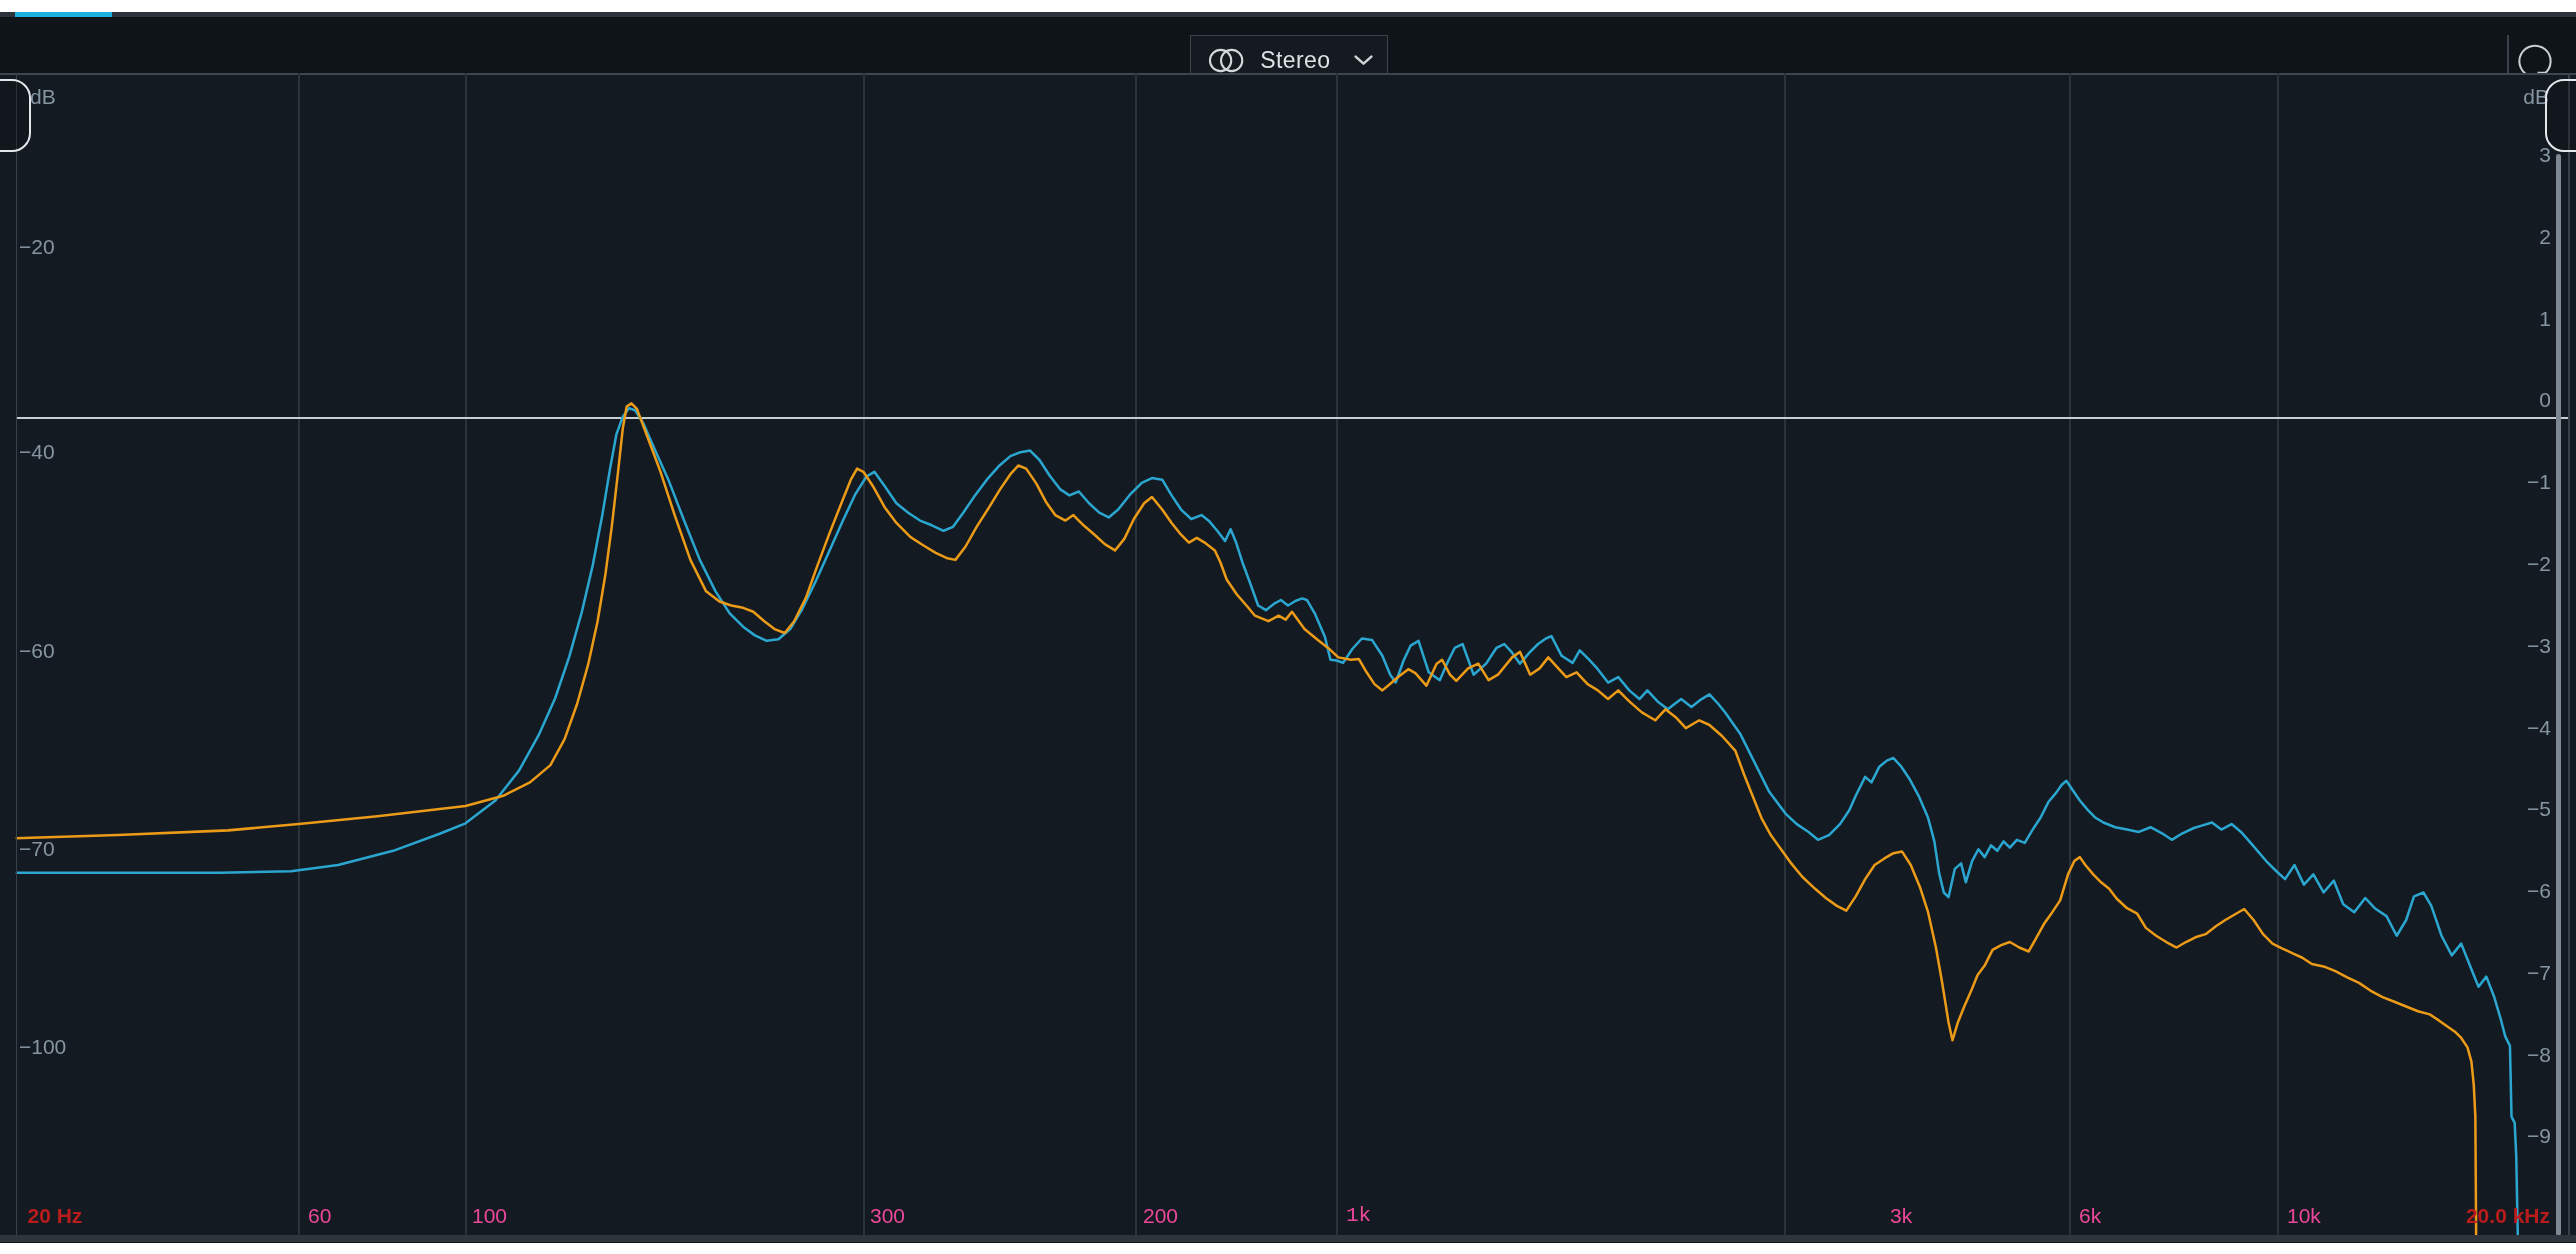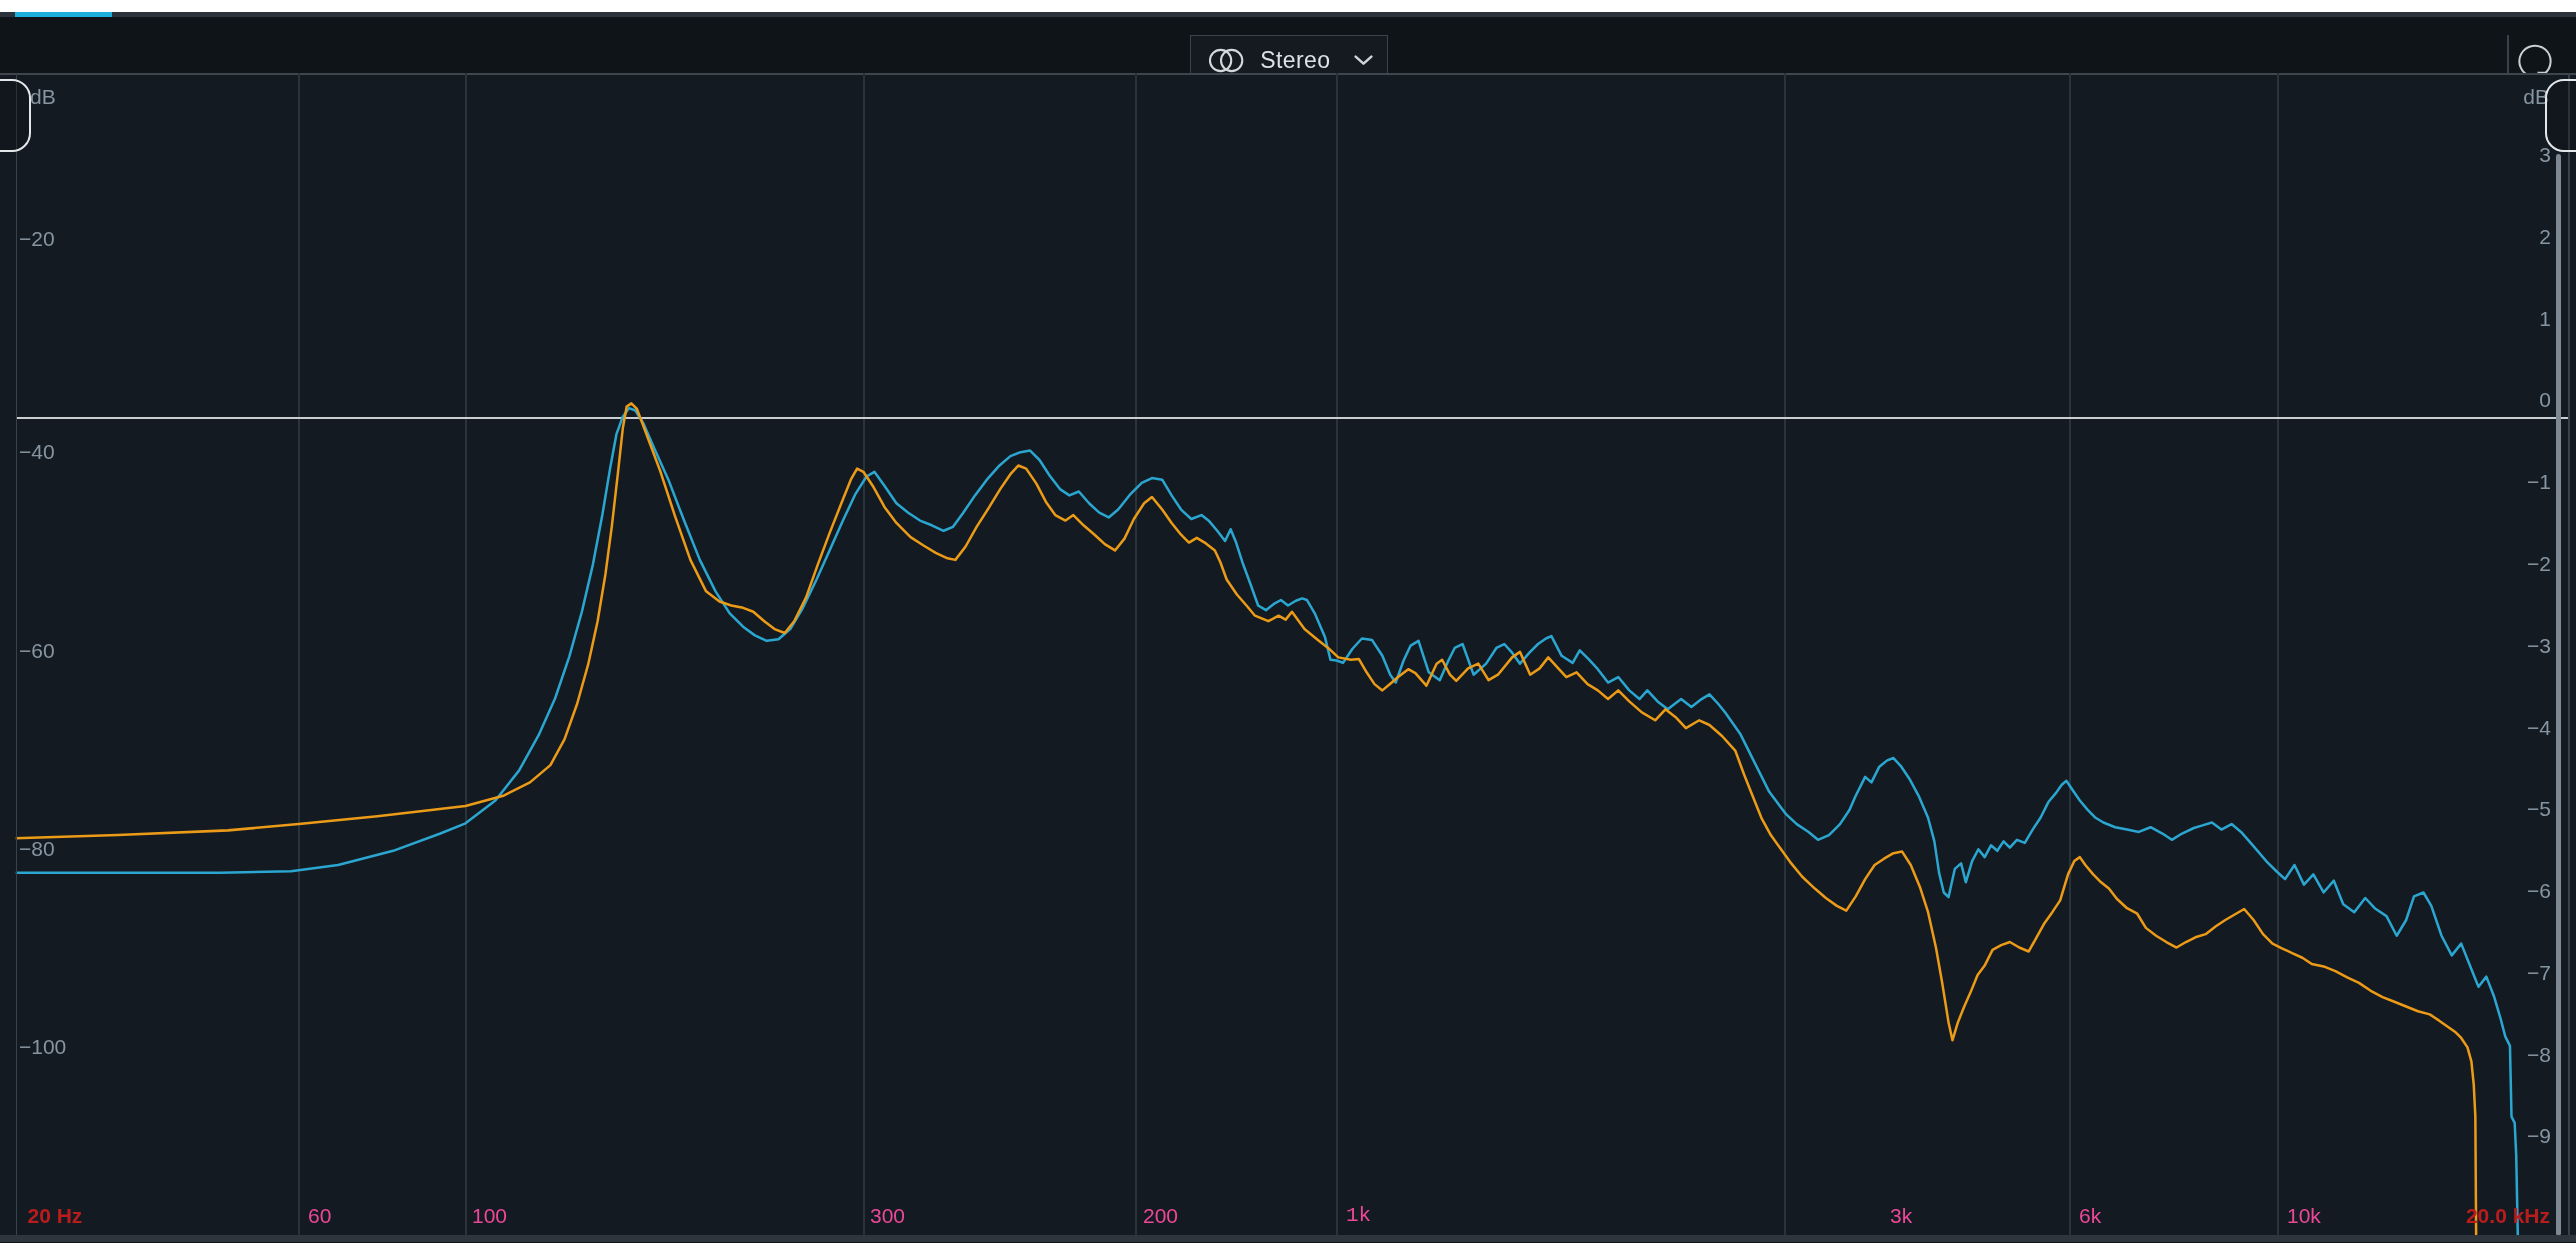--- a/index.html
+++ b/index.html
@@ -88,24 +88,24 @@
         </clipPath>
     </defs>
     <g id="curve-group" clip-path="url(#plotclip)">
         <polyline points="20,1110 150,1110 280,1110 370,1108 430,1100 500,1082 560,1060 592,1047 630,1018 660,980 685,935 706,888 724,835 740,778 754,718 766,655 776,595 784,552 792,530 800,519 808,522 818,538 832,570 850,610 870,662 890,712 910,752 928,780 945,797 960,808 975,815 990,813 1005,800 1020,775 1038,738 1055,700 1072,662 1088,628 1102,606 1112,600 1125,618 1140,640 1155,652 1170,662 1185,668 1200,675 1212,670 1225,652 1240,630 1255,610 1270,593 1285,580 1298,575 1310,573 1322,585 1335,605 1348,622 1360,630 1372,625 1385,640 1398,652 1410,658 1422,648 1438,628 1452,614 1465,608 1478,610 1490,630 1502,648 1515,660 1528,655 1538,663 1548,675 1558,688 1565,673 1572,690 1580,715 1590,742 1600,770 1610,776 1620,768 1629,763 1638,770 1648,764 1656,761 1662,763 1672,780 1685,810 1692,839 1700,840 1708,843 1720,825 1732,812 1745,814 1758,834 1768,858 1775,868 1785,840 1794,821 1804,815 1817,855 1831,865 1842,840 1850,824 1860,819 1874,858 1890,844 1903,824 1913,819 1923,830 1933,844 1945,830 1956,819 1966,812 1973,809 1986,834 2000,843 2009,827 2020,838 2032,851 2045,868 2058,861 2072,878 2085,889 2095,878 2108,892 2121,902 2130,895 2138,889 2151,899 2164,889 2174,883 2185,895 2194,906 2213,933 2230,967 2250,1007 2271,1035 2285,1048 2300,1058 2312,1068 2326,1062 2340,1048 2352,1030 2360,1012 2372,988 2380,995 2390,975 2400,967 2408,964 2418,975 2428,990 2440,1012 2452,1040 2460,1070 2466,1110 2472,1135 2478,1141 2486,1105 2494,1098 2500,1122 2508,1095 2516,1080 2524,1090 2532,1075 2540,1082 2548,1070 2556,1078 2565,1068 2575,1072 2585,1055 2595,1040 2605,1020 2615,1008 2622,998 2628,993 2636,1005 2645,1018 2655,1030 2665,1040 2675,1046 2690,1052 2705,1055 2720,1058 2735,1052 2750,1060 2762,1068 2775,1060 2790,1053 2800,1050 2813,1046 2825,1055 2838,1048 2850,1058 2865,1075 2882,1095 2895,1108 2906,1118 2918,1100 2930,1125 2942,1112 2955,1135 2968,1120 2980,1150 2994,1160 3008,1142 3020,1155 3035,1165 3048,1190 3060,1170 3070,1140 3082,1135 3092,1152 3105,1190 3118,1215 3130,1200 3142,1230 3152,1255 3162,1242 3172,1268 3180,1295 3186,1318 3192,1330 3194,1420 3198,1428 3200,1470 3202,1572" fill="none" stroke="#2ba6d0" stroke-width="3.2" stroke-linejoin="round" stroke-linecap="round"></polyline>
         <polyline points="20,1066 150,1062 290,1056 380,1048 480,1038 592,1025 640,1012 674,995 700,973 718,940 734,895 748,845 760,790 770,730 778,670 786,600 792,545 797,517 803,513 810,520 822,552 840,600 858,655 878,712 898,752 915,765 930,770 945,773 958,778 972,790 985,800 998,805 1010,790 1025,760 1040,718 1055,678 1070,640 1082,610 1090,596 1098,600 1110,618 1125,645 1140,665 1158,683 1175,694 1190,703 1205,710 1215,712 1228,695 1242,670 1258,645 1272,622 1285,603 1295,592 1305,596 1318,615 1330,638 1342,655 1355,662 1365,655 1378,668 1392,680 1405,692 1418,700 1430,685 1442,660 1455,640 1465,632 1478,648 1490,665 1502,680 1512,690 1522,684 1532,690 1545,700 1552,715 1560,737 1573,756 1586,771 1596,783 1613,790 1626,783 1635,788 1643,778 1659,800 1676,814 1689,824 1702,836 1718,839 1728,838 1738,855 1748,870 1758,878 1770,868 1778,861 1791,851 1800,856 1814,872 1827,844 1834,839 1844,858 1852,866 1867,850 1880,844 1893,865 1905,858 1923,836 1933,829 1946,858 1958,850 1969,836 1980,848 1992,861 2005,855 2019,870 2032,878 2045,889 2058,878 2072,892 2088,906 2105,916 2118,902 2131,912 2144,926 2161,916 2174,922 2190,936 2207,955 2218,985 2228,1010 2240,1040 2252,1062 2265,1080 2278,1098 2292,1115 2308,1130 2322,1142 2336,1152 2348,1158 2360,1140 2372,1118 2384,1100 2396,1092 2408,1085 2419,1083 2430,1100 2442,1129 2452,1160 2462,1205 2470,1250 2478,1300 2483,1323 2490,1300 2498,1280 2506,1262 2515,1240 2524,1228 2534,1208 2545,1202 2556,1198 2568,1205 2580,1210 2590,1192 2600,1174 2610,1160 2620,1145 2630,1112 2638,1095 2645,1090 2652,1100 2662,1112 2672,1122 2682,1130 2692,1143 2705,1155 2718,1162 2729,1180 2742,1190 2755,1198 2768,1205 2780,1198 2792,1192 2805,1188 2818,1178 2830,1170 2842,1163 2854,1156 2866,1170 2878,1188 2890,1200 2902,1206 2915,1212 2928,1218 2940,1226 2955,1229 2970,1235 2985,1243 3000,1250 3015,1260 3030,1268 3045,1274 3060,1280 3075,1286 3090,1290 3102,1298 3112,1305 3122,1312 3130,1320 3138,1332 3143,1350 3146,1380 3148,1420 3149,1572" fill="none" stroke="#eb9b17" stroke-width="3.2" stroke-linejoin="round" stroke-linecap="round"></polyline>
       </g>
   </svg>
 
   <div id="labels-layer">
       <div class="scale-lab" style="left: 30px; top: 96px;">dB</div>
-      <div class="scale-lab" style="left: 19px; top: 238px;">−20</div>
+      <div class="scale-lab" style="left: 19px; top: 246px;">−20</div>
       <div class="scale-lab" style="left: 19px; top: 451px;">−40</div>
       <div class="scale-lab" style="left: 19px; top: 650px;">−60</div>
-      <div class="scale-lab" style="left: 19px; top: 848px;">−80</div>
+      <div class="scale-lab" style="left: 19px; top: 848px;">−70</div>
       <div class="scale-lab" style="left: 19px; top: 1046px;">−100</div>
       <div class="scale-lab right" style="left: 2549px; top: 96px;">dB</div>
       <div class="scale-lab right" style="left: 2551px; top: 154px;">3</div>
       <div class="scale-lab right" style="left: 2551px; top: 236px;">2</div>
       <div class="scale-lab right" style="left: 2551px; top: 318px;">1</div>
       <div class="scale-lab right" style="left: 2551px; top: 399px;">0</div>
       <div class="scale-lab right" style="left: 2551px; top: 481px;">−1</div>
       <div class="scale-lab right" style="left: 2551px; top: 563px;">−2</div>
       <div class="scale-lab right" style="left: 2551px; top: 645px;">−3</div>
       <div class="scale-lab right" style="left: 2551px; top: 727px;">−4</div>

